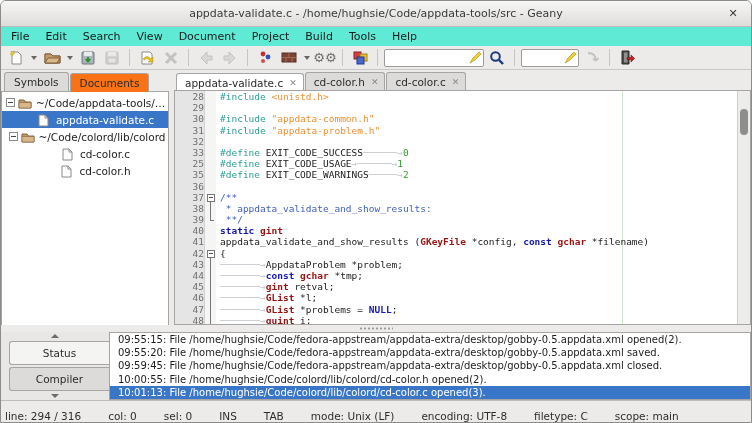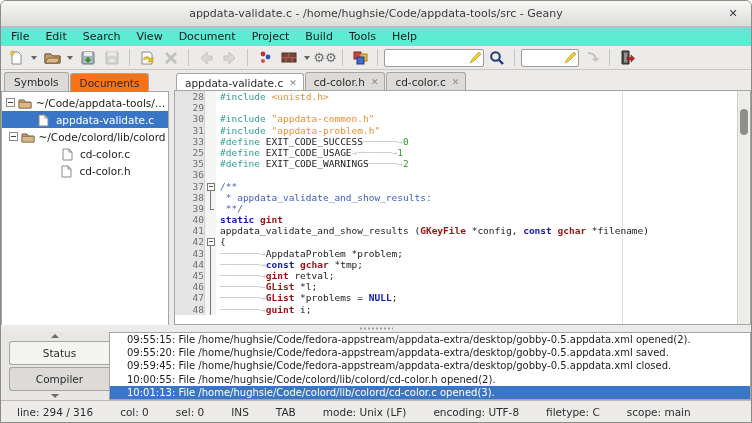--- a/index.html
+++ b/index.html
@@ -82,26 +82,26 @@
   
   .bottom{height:68px;flex:0 0 68px;display:flex;min-height:0;}
   .btabs{width:108px;flex:0 0 108px;background:#e8e7e5;display:flex;flex-direction:column;align-items:stretch;}
   .barrow{height:10px;display:flex;align-items:center;justify-content:center;}
   .barrow.up::after{content:"";border-left:4px solid transparent;border-right:4px solid transparent;border-bottom:4px solid #6c6c6a;}
   .barrow.down::after{content:"";border-left:4px solid transparent;border-right:4px solid transparent;border-top:4px solid #6c6c6a;}
   .btab{height:28px;margin:1px 0 1px 8px;border:1px solid #a6a5a3;border-right:none;border-radius:3px 0 0 3px;
         background:#dcdbd9;font-size:10.5px;display:flex;align-items:center;justify-content:center;color:#2b2b2b;}
   .btab.active{background:#f4f4f2;}
   .mlist{flex:1;background:#fff;border:1px solid #a6a5a3;overflow:hidden;display:flex;flex-direction:column;}
-  .log-row{height:13.2px;flex:0 0 13.2px;font-size:10px;line-height:13.2px;padding-left:17px;color:#1c1c1c;
+  .log-row{height:13.2px;flex:0 0 13.2px;font-size:10px;line-height:13.2px;padding-left:8px;color:#1c1c1c;
            white-space:nowrap;overflow:hidden;}
   .log-row.selected{background:var(--sel);color:#fff;}
   
   .statusbar{height:22px;flex:0 0 22px;background:#ecebe9;border-top:1px solid #bdbcba;
-             display:flex;align-items:center;padding-left:16px;gap:27px;font-size:10.5px;color:#2d2d2d;white-space:nowrap;}
+             display:flex;align-items:flex-end;padding-left:4px;gap:27px;font-size:10.5px;color:#2d2d2d;white-space:nowrap;}
 </style>
 </head>
 <body>
 
 <div class="window">
 
   <div class="titlebar">
     <div class="title-text">appdata-validate.c - /home/hughsie/Code/appdata-tools/src - Geany</div>
     <div class="close-btn">✕</div>
   </div>
@@ -295,20 +295,21 @@
             <span class="x">✕</span>
           </span>
         </div>
       <div class="editor">
         <div class="longline"></div>
         <div>
             <div class="code-line"><span class="ln">28</span><span class="fm"></span><span class="code-text"><span class="tk-pp">#include</span><span class="tk-pl"> </span><span class="tk-str">&lt;unistd.h&gt;</span></span></div>
             <div class="code-line"><span class="ln">29</span><span class="fm"></span><span class="code-text"></span></div>
             <div class="code-line"><span class="ln">30</span><span class="fm"></span><span class="code-text"><span class="tk-pp">#include</span><span class="tk-pl"> </span><span class="tk-str">"appdata-common.h"</span></span></div>
             <div class="code-line"><span class="ln">31</span><span class="fm"></span><span class="code-text"><span class="tk-pp">#include</span><span class="tk-pl"> </span><span class="tk-str">"appdata-problem.h"</span></span></div>
+            <div class="code-line"><span class="ln">32</span><span class="fm"></span><span class="code-text"></span></div>
             <div class="code-line"><span class="ln">33</span><span class="fm"></span><span class="code-text"><span class="tk-pp">#define</span><span class="tk-pl"> </span><span class="tk-pl">EXIT_CODE_SUCCESS</span><span class="tk-tab">──────→</span><span class="tk-num">0</span></span></div>
             <div class="code-line"><span class="ln">25</span><span class="fm"></span><span class="code-text"><span class="tk-pp">#define</span><span class="tk-pl"> </span><span class="tk-pl">EXIT_CODE_USAGE</span><span class="tk-tab">→</span><span class="tk-tab">──────→</span><span class="tk-num">1</span></span></div>
             <div class="code-line"><span class="ln">35</span><span class="fm"></span><span class="code-text"><span class="tk-pp">#define</span><span class="tk-pl"> </span><span class="tk-pl">EXIT_CODE_WARNINGS</span><span class="tk-tab">─────→</span><span class="tk-num">2</span></span></div>
             <div class="code-line"><span class="ln">36</span><span class="fm"></span><span class="code-text"></span></div>
             <div class="code-line"><span class="ln">37</span><span class="fm box"><span class="tail"></span></span><span class="code-text"><span class="tk-cmt">/**</span></span></div>
             <div class="code-line"><span class="ln">38</span><span class="fm line"></span><span class="code-text"><span class="tk-cmt"> * appdata_validate_and_show_results:</span></span></div>
             <div class="code-line"><span class="ln">39</span><span class="fm corner"></span><span class="code-text"><span class="tk-cmt"> **/</span></span></div>
             <div class="code-line"><span class="ln">40</span><span class="fm"></span><span class="code-text"><span class="tk-kw">static</span><span class="tk-pl"> </span><span class="tk-ty">gint</span></span></div>
             <div class="code-line"><span class="ln">41</span><span class="fm"></span><span class="code-text"><span class="tk-pl">appdata_validate_and_show_results (</span><span class="tk-ty">GKeyFile</span><span class="tk-pl"> *config, </span><span class="tk-kw">const</span><span class="tk-pl"> </span><span class="tk-ty">gchar</span><span class="tk-pl"> *filename)</span></span></div>
             <div class="code-line"><span class="ln">42</span><span class="fm box"><span class="tail"></span></span><span class="code-text"><span class="tk-pl">{</span></span></div>

